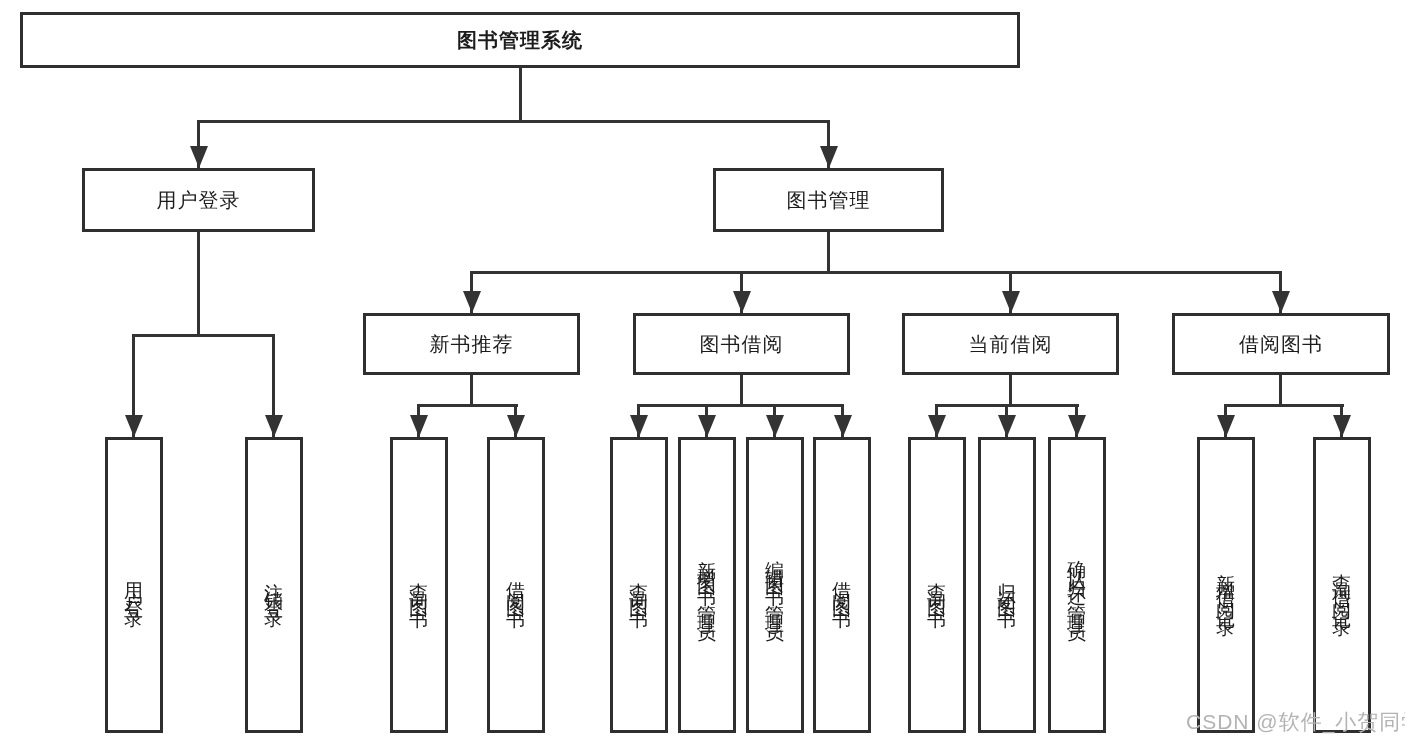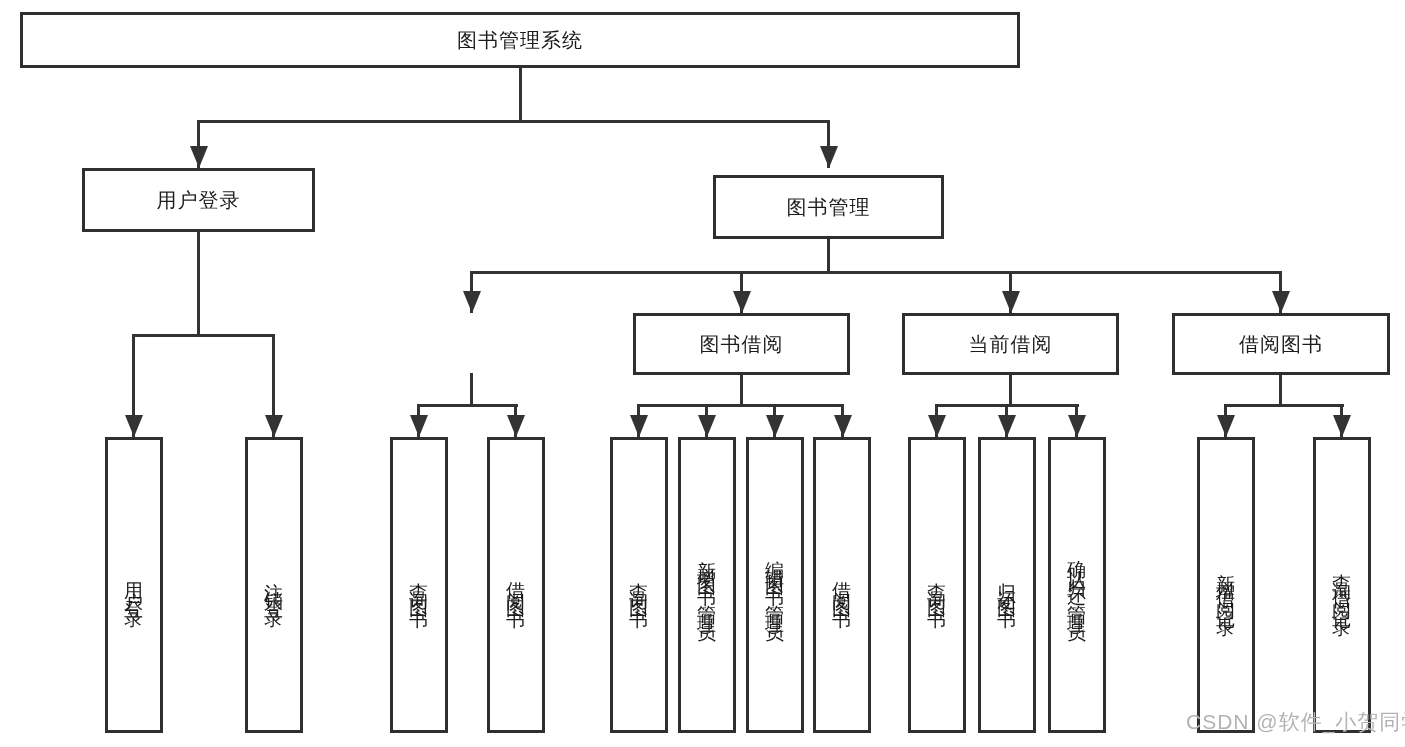--- a/index.html
+++ b/index.html
@@ -67,48 +67,51 @@
     letter-spacing:1px;
     z-index:5;
     white-space:nowrap;
   }
 </style>
 </head>
 <body>
 
 <div id="canvas">
 
-  <div class="box" style="left:20px;top:12px;width:1000px;height:56px;">
+  <div class="box" style="left:20px;top:12px;width:1000px;height:56px;font-weight:bold;">
     <span>图书管理系统</span>
   </div>
 
   <div class="line vline" style="left:519px;top:68px;height:53px;"></div>
   <div class="line hline" style="left:197px;top:120px;width:633px;"></div>
   <div class="drop" style="left:197px;top:120px;height:48px;"></div>
   <div class="drop" style="left:827px;top:120px;height:48px;"></div>
 
   <div class="box" style="left:82px;top:168px;width:233px;height:64px;">
     <span>用户登录</span>
   </div>
-  <div class="box" style="left:713px;top:168px;width:231px;height:64px;margin-top:7px;">
+  <div class="box" style="left:713px;top:168px;width:231px;height:64px;">
     <span>图书管理</span>
   </div>
 
   <div class="line vline" style="left:197px;top:230px;height:106px;"></div>
   <div class="line hline" style="left:132px;top:334px;width:143px;"></div>
   <div class="drop" style="left:132px;top:334px;height:103px;"></div>
   <div class="drop" style="left:272px;top:334px;height:103px;"></div>
 
   <div class="line vline" style="left:827px;top:230px;height:43px;"></div>
   <div class="line hline" style="left:470px;top:271px;width:812px;"></div>
   <div class="drop" style="left:470px;top:271px;height:42px;"></div>
   <div class="drop" style="left:740px;top:271px;height:42px;"></div>
   <div class="drop" style="left:1009px;top:271px;height:42px;"></div>
   <div class="drop" style="left:1279px;top:271px;height:42px;"></div>
 
+  <div class="box" style="left:363px;top:313px;width:217px;height:62px;">
+    <span>新书推荐</span>
+  </div>
   <div class="box" style="left:633px;top:313px;width:217px;height:62px;">
     <span>图书借阅</span>
   </div>
   <div class="box" style="left:902px;top:313px;width:217px;height:62px;">
     <span>当前借阅</span>
   </div>
   <div class="box" style="left:1172px;top:313px;width:218px;height:62px;">
     <span>借阅图书</span>
   </div>
 

